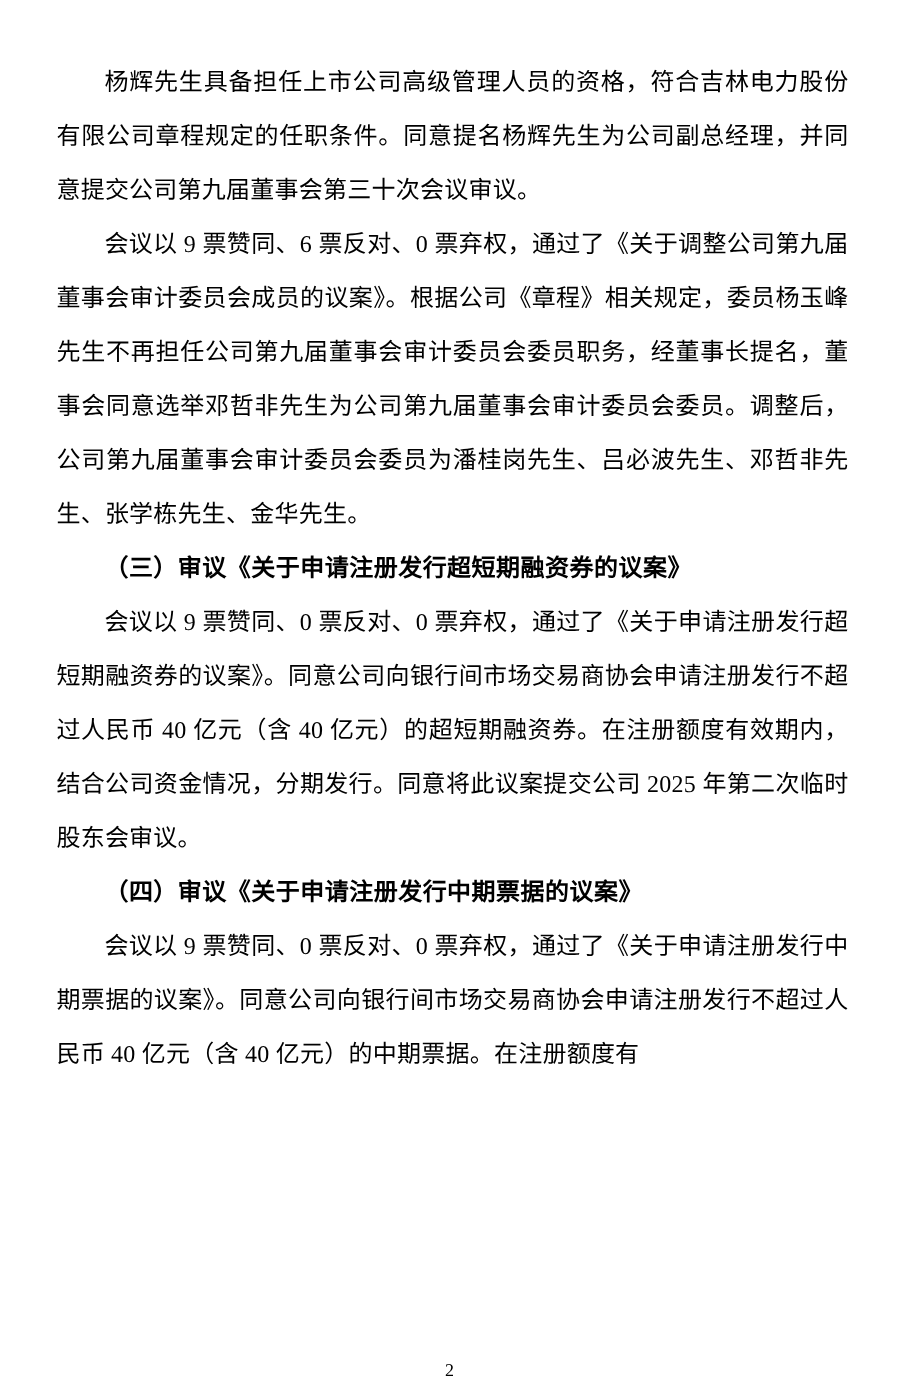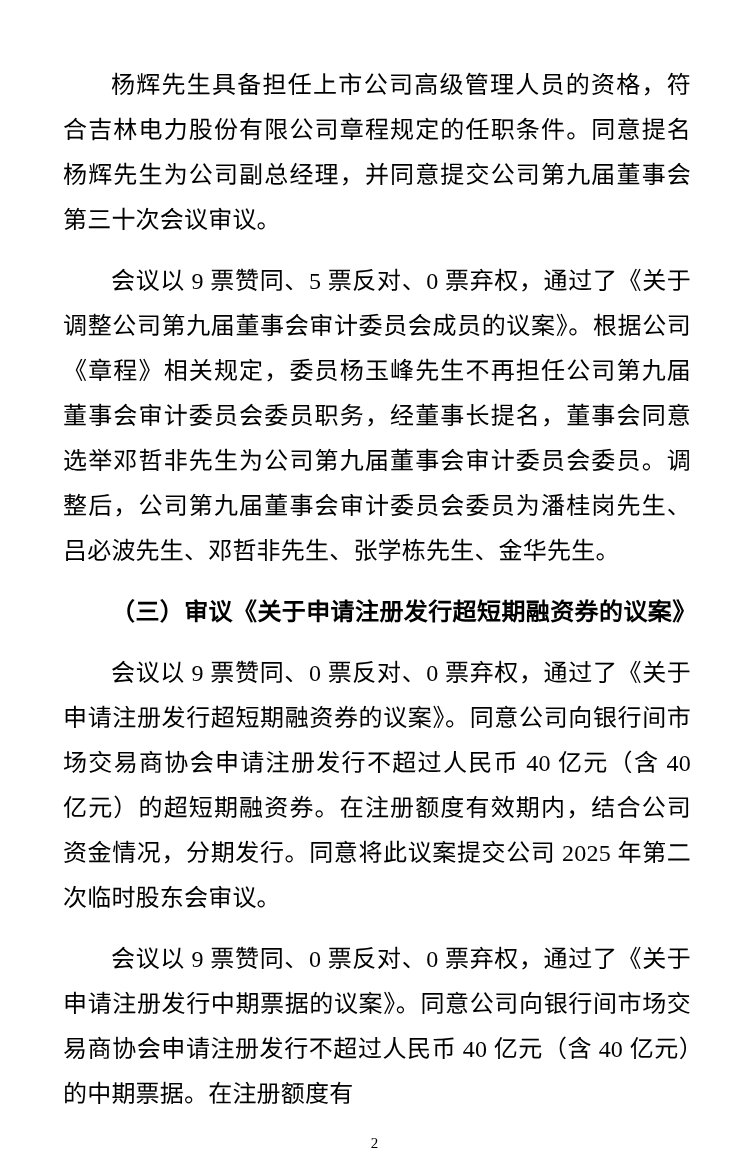--- a/index.html
+++ b/index.html
@@ -16,23 +16,23 @@
     font-family: "Liberation Serif", "DejaVu Serif", serif;
     color: #000000;
   }
   .doc-body {
     position: absolute;
     left: 47px;
     top: 47px;
     width: 660px;
   }
   .para {
-    margin: 16px;
+    margin: 0;
     padding: 0;
-    font-size: 24px;
+    font-size: 20px;
     line-height: 45px;
     text-align: justify;
     text-indent: 2em;
     word-break: break-all;
     letter-spacing: 0.2px;
   }
   .para.heading {
     font-weight: 700;
     letter-spacing: 0.4px;
   }
@@ -46,19 +46,20 @@
     line-height: 18px;
     color: #000000;
   }
 </style>
 </head>
 <body>
 
 <div class="page">
   <div class="doc-body">
       <p class="para body">杨辉先生具备担任上市公司高级管理人员的资格，符合吉林电力股份有限公司章程规定的任职条件。同意提名杨辉先生为公司副总经理，并同意提交公司第九届董事会第三十次会议审议。</p>
-      <p class="para body">会议以 9 票赞同、5 票反对、0 票弃权，通过了《关于调整公司第九届董事会审计委员会成员的议案》。根据公司《章程》相关规定，委员杨玉峰先生不再担任公司第九届董事会审计委员会委员职务，经董事长提名，董事会同意选举邓哲非先生为公司第九届董事会审计委员会委员。调整后，公司第九届董事会审计委员会委员为潘桂岗先生、吕必波先生、邓哲非先生、张学栋先生、金华先生。</p>
+      <p class="para body">会议以 9 票赞同、6 票反对、0 票弃权，通过了《关于调整公司第九届董事会审计委员会成员的议案》。根据公司《章程》相关规定，委员杨玉峰先生不再担任公司第九届董事会审计委员会委员职务，经董事长提名，董事会同意选举邓哲非先生为公司第九届董事会审计委员会委员。调整后，公司第九届董事会审计委员会委员为潘桂岗先生、吕必波先生、邓哲非先生、张学栋先生、金华先生。</p>
       <p class="para heading">（三）审议《关于申请注册发行超短期融资券的议案》</p>
       <p class="para body">会议以 9 票赞同、0 票反对、0 票弃权，通过了《关于申请注册发行超短期融资券的议案》。同意公司向银行间市场交易商协会申请注册发行不超过人民币 40 亿元（含 40 亿元）的超短期融资券。在注册额度有效期内，结合公司资金情况，分期发行。同意将此议案提交公司 2025 年第二次临时股东会审议。</p>
+      <p class="para heading">（四）审议《关于申请注册发行中期票据的议案》</p>
       <p class="para body">会议以 9 票赞同、0 票反对、0 票弃权，通过了《关于申请注册发行中期票据的议案》。同意公司向银行间市场交易商协会申请注册发行不超过人民币 40 亿元（含 40 亿元）的中期票据。在注册额度有</p>
     </div>
   <div class="page-number">2</div>
 </div>
 
 </body></html>

